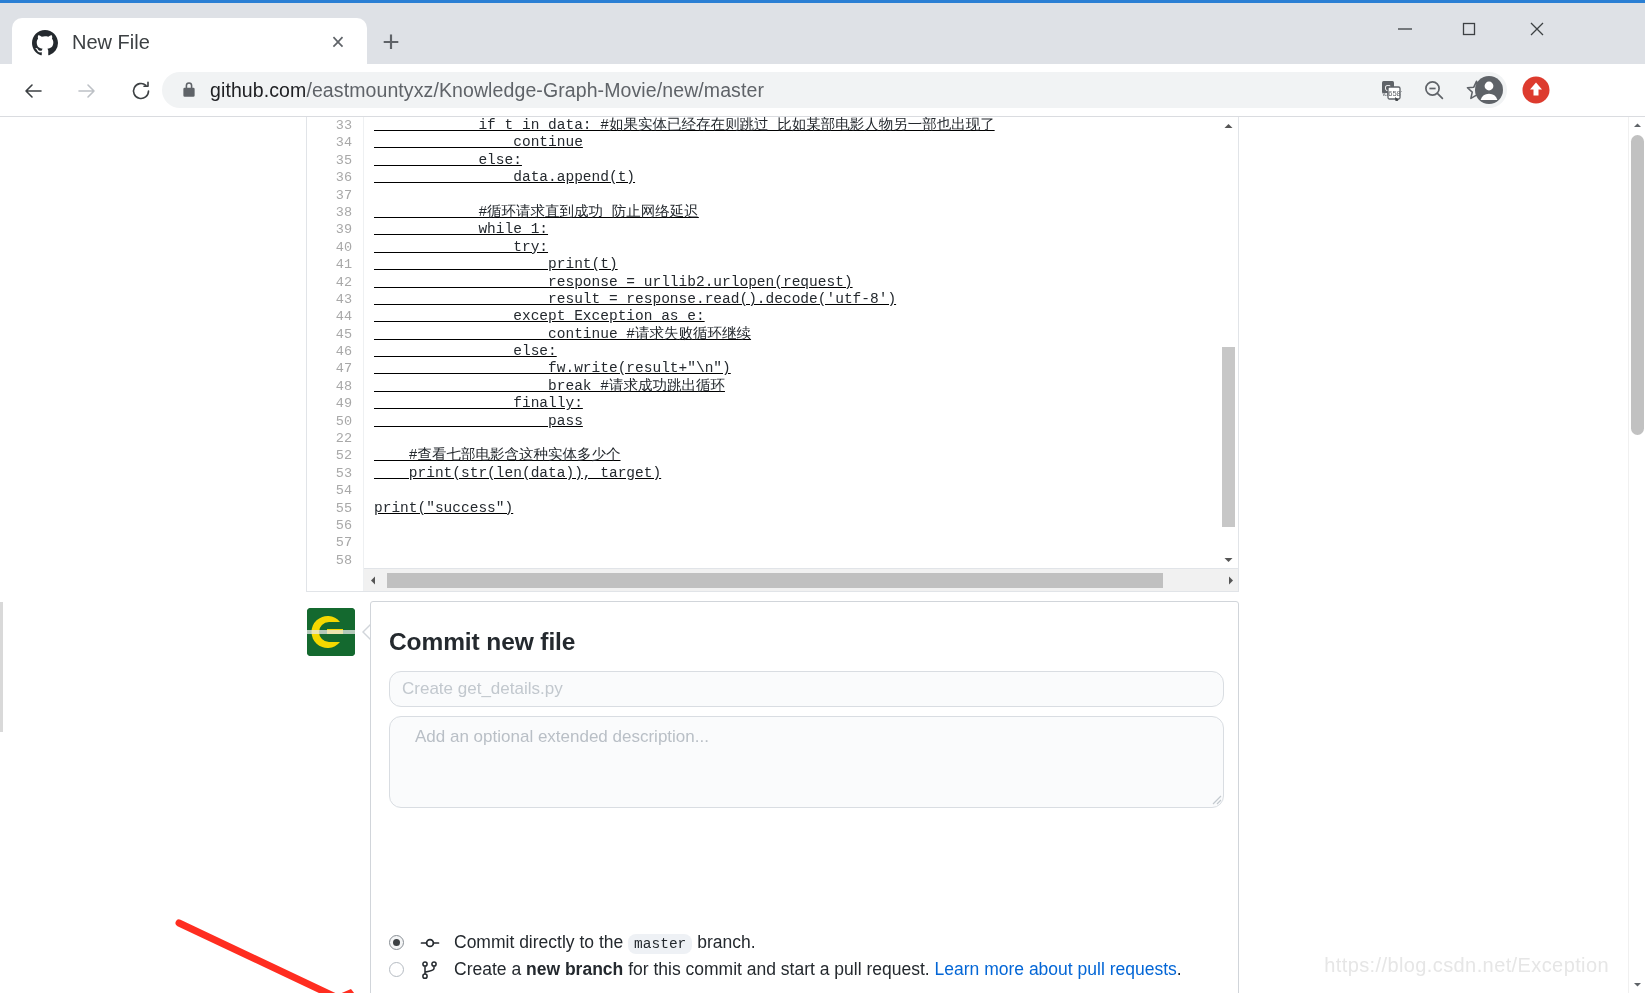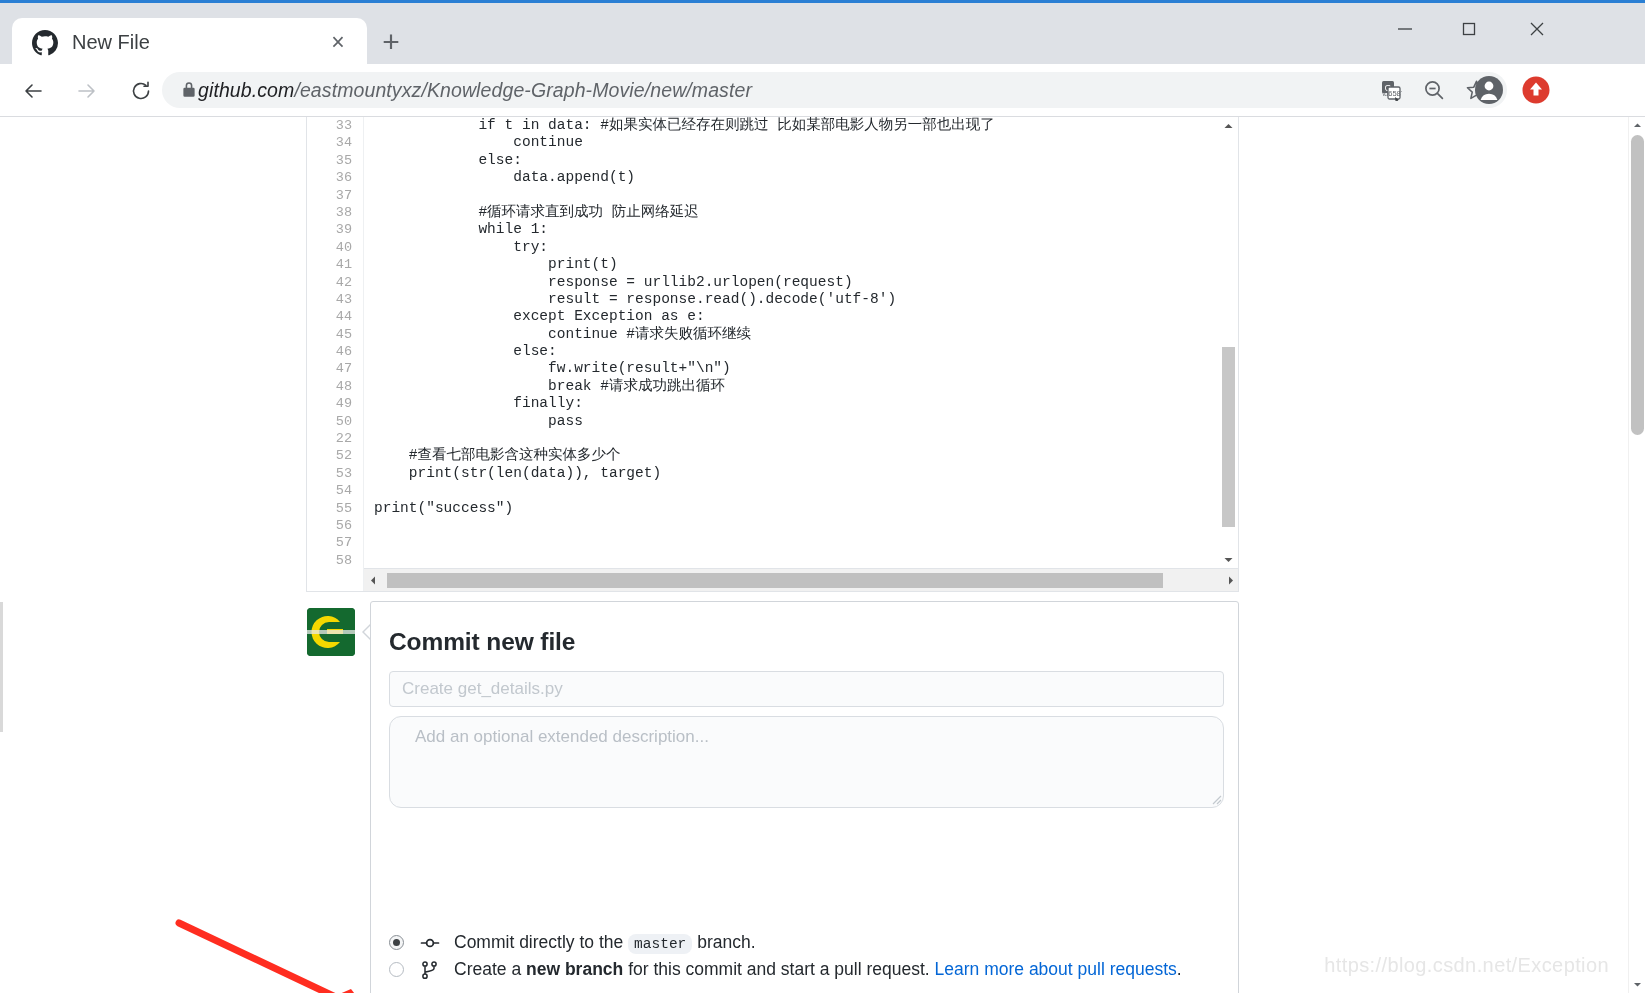--- a/index.html
+++ b/index.html
@@ -63,22 +63,22 @@
     display: flex; align-items: center; justify-content: center;
     cursor: pointer;
   }
   .omnibox {
     position: absolute; left: 162px; top: 72px; width: 1345px; height: 36px;
     background: #f1f3f4; border-radius: 18px;
     display: flex; align-items: center;
   }
   .lock { margin-left: 18px; width: 18px; height: 18px; flex: 0 0 18px; }
   .url {
-    margin-left: 0; font-size: 19.5px; color: #5f6368;
-    letter-spacing: 0.1px; white-space: nowrap; flex: 1 1 auto; font-style: italic;
+    margin-left: 12px; font-size: 19.5px; color: #5f6368;
+    letter-spacing: 0.1px; white-space: nowrap; flex: 1 1 auto;
   }
   .url b { color: #202124; font-weight: 400; }
   .ob-icons { display: flex; align-items: center; margin-right: 14px; }
   .ob-icon {
     width: 33px; height: 33px; margin-left: 10px;
     display: flex; align-items: center; justify-content: center;
     cursor: pointer;
   }
   .profile-btn {
     position: absolute; left: 1472px; top: 73px; width: 34px; height: 34px;
@@ -133,21 +133,21 @@
     position: absolute; left: 0; top: 0; width: 57px; height: 475px;
     background: #ffffff; border-right: 1px solid #eef0f2;
   }
   .gutter-num {
     height: 17.4px; line-height: 17.4px;
     text-align: right; padding-right: 11px;
     font-family: "Liberation Mono", monospace;
     font-size: 13.5px; color: #a8a8a8;
   }
   .code {
-    position: absolute; left: 57px; top: 0; width: 876px; height: 475px;
+    position: absolute; left: 57px; top: 0; width: 876px; height: 475px; text-decoration: underline;
   }
   .code-line {
     height: 17.4px; line-height: 17.4px;
     font-family: "Liberation Mono", monospace;
     font-size: 14.5px; color: #24292e;
     white-space: pre;
     padding-left: 10px;
   }
 
   
@@ -207,21 +207,21 @@
     border-bottom: 9px solid transparent;
     border-right: 9px solid #ffffff;
   }
   .commit-title {
     position: absolute; left: 18px; top: 26px;
     font-size: 24.5px; color: #24292e; font-weight: 600;
     letter-spacing: -0.1px;
   }
   .commit-msg-input {
     position: absolute; left: 18px; top: 69px; width: 835px; height: 36px;
-    background: #fafbfc; border: 1px solid #d9dde2; border-radius: 4px;
+    background: #fafbfc; border: 1px solid #d9dde2; border-radius: 12px;
     padding: 0 12px; font-size: 17px; color: #24292e;
     font-family: "Liberation Sans", sans-serif;
   }
   .commit-msg-input::placeholder { color: #c2c8ce; }
   .commit-desc-input {
     position: absolute; left: 18px; top: 114px; width: 835px; height: 92px;
     background: #fafbfc; border: 1px solid #d9dde2; border-radius: 12px;
     padding: 10px 25px; font-size: 17px; color: #24292e; resize: none;
     font-family: "Liberation Sans", sans-serif;
   }

